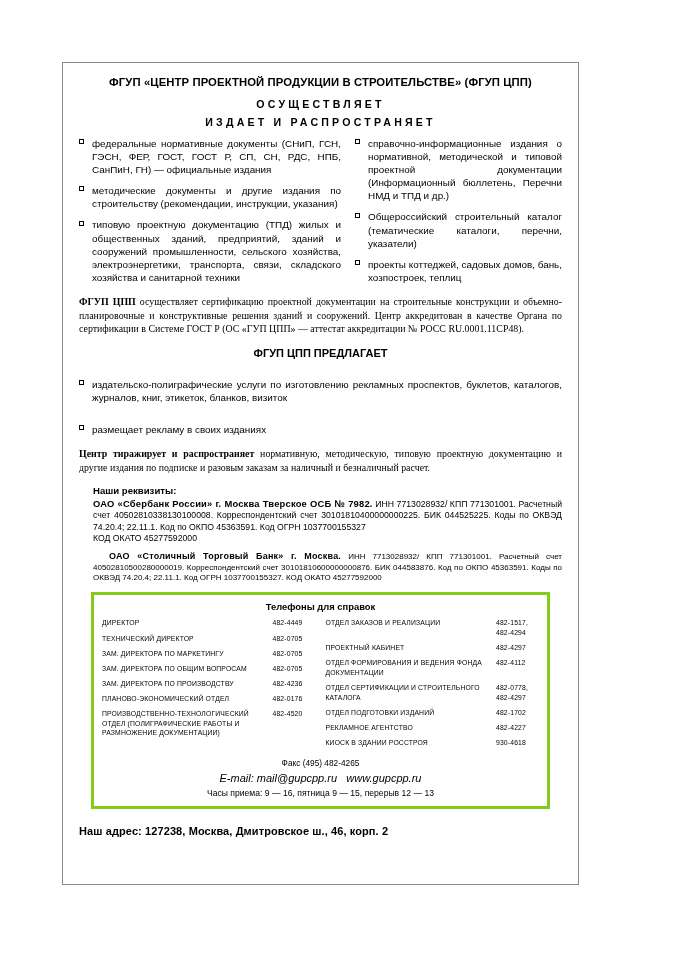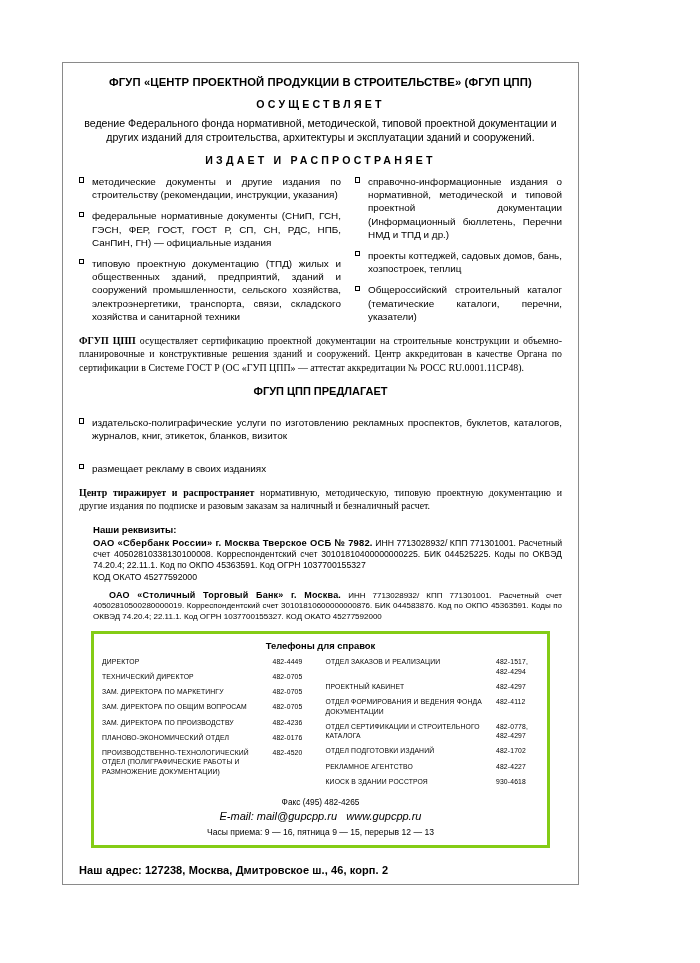--- a/index.html
+++ b/index.html
@@ -174,36 +174,35 @@
   }
 </style>
 </head>
 <body>
 
 <div class="page">
   <div class="inner">
 
     <div class="org-title">ФГУП «ЦЕНТР ПРОЕКТНОЙ ПРОДУКЦИИ В СТРОИТЕЛЬСТВЕ» (ФГУП ЦПП)</div>
     <div class="kicker">ОСУЩЕСТВЛЯЕТ</div>
-    <div class="lead">ведение Федерального фонда нормативной, методической, типовой проектной документации и других изданий для строительства, архитектуры и эксплуатации зданий и сооружений.</div>
     <div class="kicker2">ИЗДАЕТ И РАСПРОСТРАНЯЕТ</div>
 
     <div class="cols">
       <div class="col col-left">
         <ul class="blist">
+          <li><span class="sq"></span><span>федеральные нормативные документы (СНиП, ГСН, ГЭСН, ФЕР, ГОСТ, ГОСТ Р, СП, СН, РДС, НПБ, СанПиН, ГН) — официальные издания</span></li>
           <li><span class="sq"></span><span>методические  документы и другие издания по строительству (рекомендации, инструкции, указания)</span></li>
-          <li><span class="sq"></span><span>федеральные нормативные документы (СНиП, ГСН, ГЭСН, ФЕР, ГОСТ, ГОСТ Р, СП, СН, РДС, НПБ, СанПиН, ГН) — официальные издания</span></li>
           <li><span class="sq"></span><span>типовую проектную документацию (ТПД) жилых и общественных зданий, предприятий, зданий и сооружений промышленности, сельского хозяйства, электроэнергетики, транспорта, связи, складского хозяйства и санитарной техники</span></li>
         </ul>
       </div>
       <div class="col col-right">
         <ul class="blist">
           <li><span class="sq"></span><span>справочно-информационные издания о нормативной, методической и типовой проектной документации (Информационный бюллетень, Перечни НМД и ТПД и др.)</span></li>
+          <li><span class="sq"></span><span>Общероссийский строительный каталог (тематические каталоги, перечни, указатели)</span></li>
           <li><span class="sq"></span><span>проекты коттеджей, садовых домов, бань, хозпостроек, теплиц</span></li>
-          <li><span class="sq"></span><span>Общероссийский строительный каталог (тематические каталоги, перечни, указатели)</span></li>
         </ul>
       </div>
     </div>
 
     <div class="para"><b>ФГУП ЦПП</b><span> осуществляет сертификацию проектной документации на строительные конструкции и объемно-планировочные и конструктивные решения зданий и сооружений. Центр аккредитован в качестве Органа по сертификации в Системе ГОСТ Р (ОС «ГУП ЦПП» — аттестат аккредитации № РОСС RU.0001.11СР48).</span></div>
 
     <div class="centered-head">ФГУП ЦПП ПРЕДЛАГАЕТ</div>
 
     <ul class="blist tight">
       <li><span class="sq"></span><span>издательско-полиграфические услуги по изготовлению рекламных проспектов, буклетов, каталогов, журналов, книг, этикеток, бланков, визиток</span></li>

